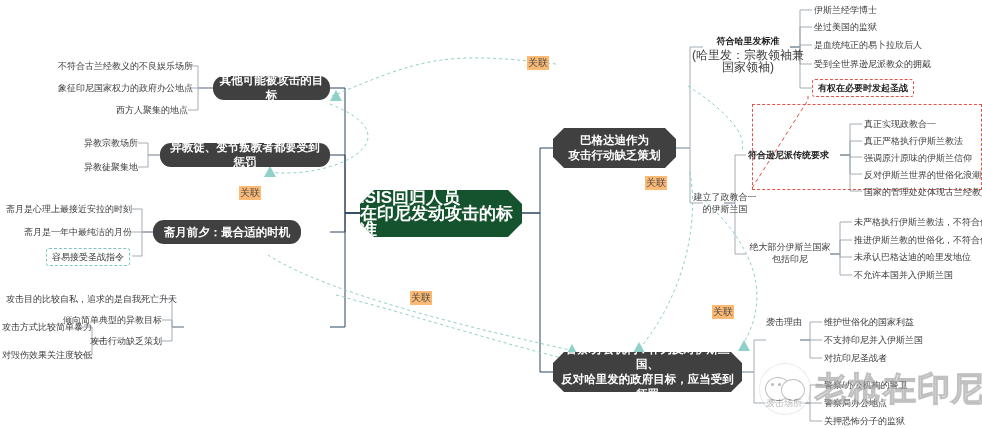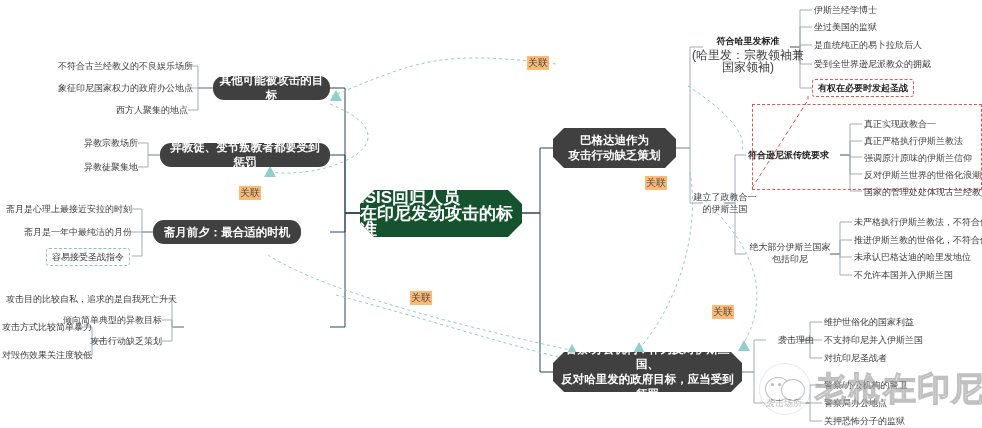--- a/index.html
+++ b/index.html
@@ -277,21 +277,21 @@
   <div class="leaf" style="left:854px;top:251px;"><span>未承认巴格达迪的哈里发地位</span></div>
   <div class="leaf" style="left:854px;top:269px;"><span>不允许本国并入伊斯兰国</span></div>
 
   <div class="node teal-node oct" style="left:553px;top:352px;width:189px;height:40px;">
     <div>
       <span>警察/办公机构：作为反对伊斯兰国、</span>
       <span>反对哈里发的政府目标，应当受到惩罚</span>
     </div>
   </div>
 
-  <div class="leaf" style="left:766px;top:334px;margin-left:12px;"><span>袭击理由</span></div>
+  <div class="leaf" style="left:766px;top:316px;"><span>袭击理由</span></div>
   <div class="leaf" style="left:824px;top:316px;"><span>维护世俗化的国家利益</span></div>
   <div class="leaf" style="left:824px;top:334px;"><span>不支持印尼并入伊斯兰国</span></div>
   <div class="leaf" style="left:824px;top:352px;"><span>对抗印尼圣战者</span></div>
 
   <div class="leaf" style="left:766px;top:397px;"><span>袭击场所</span></div>
   <div class="leaf" style="left:824px;top:379px;"><span>警察/办公机构的警卫</span></div>
   <div class="leaf" style="left:824px;top:397px;"><span>警察局办公地点</span></div>
   <div class="leaf" style="left:824px;top:415px;"><span>关押恐怖分子的监狱</span></div>
 
   <div class="rel-label" style="left:527px;top:56px;"><span>关联</span></div>

